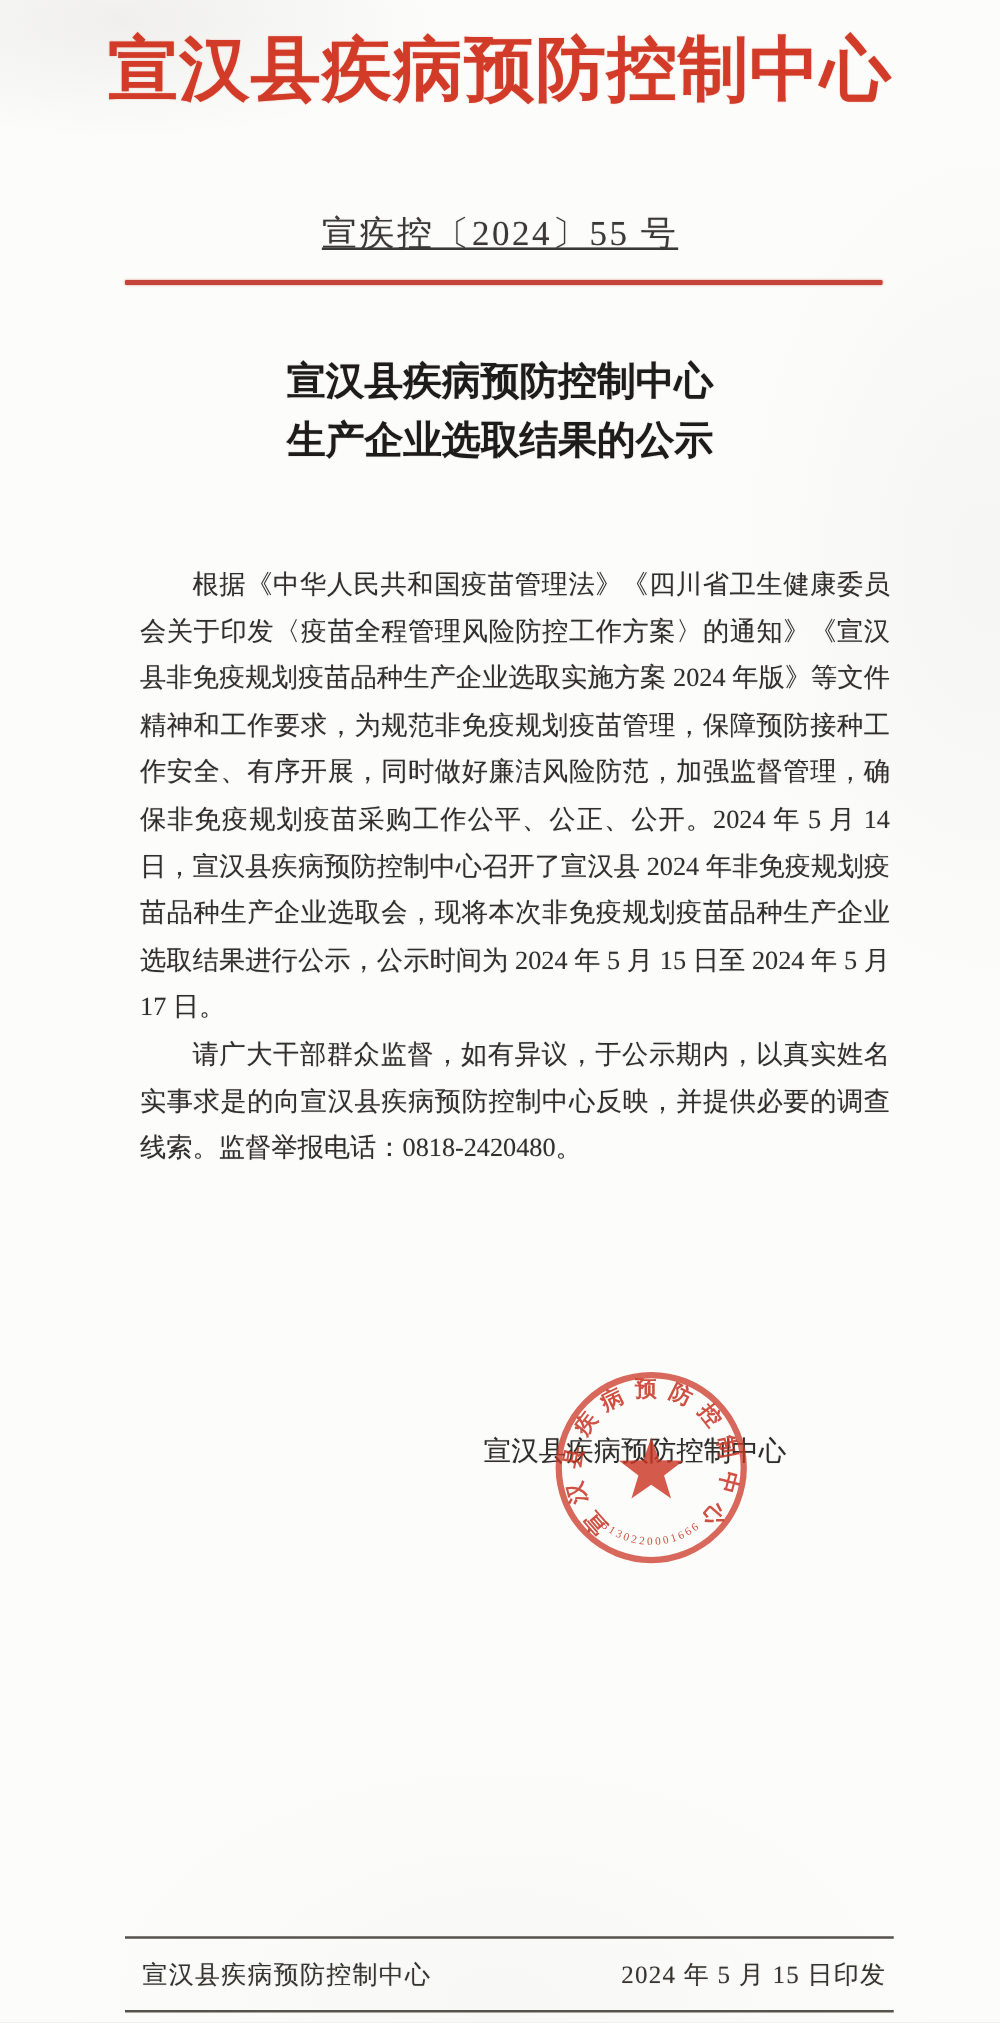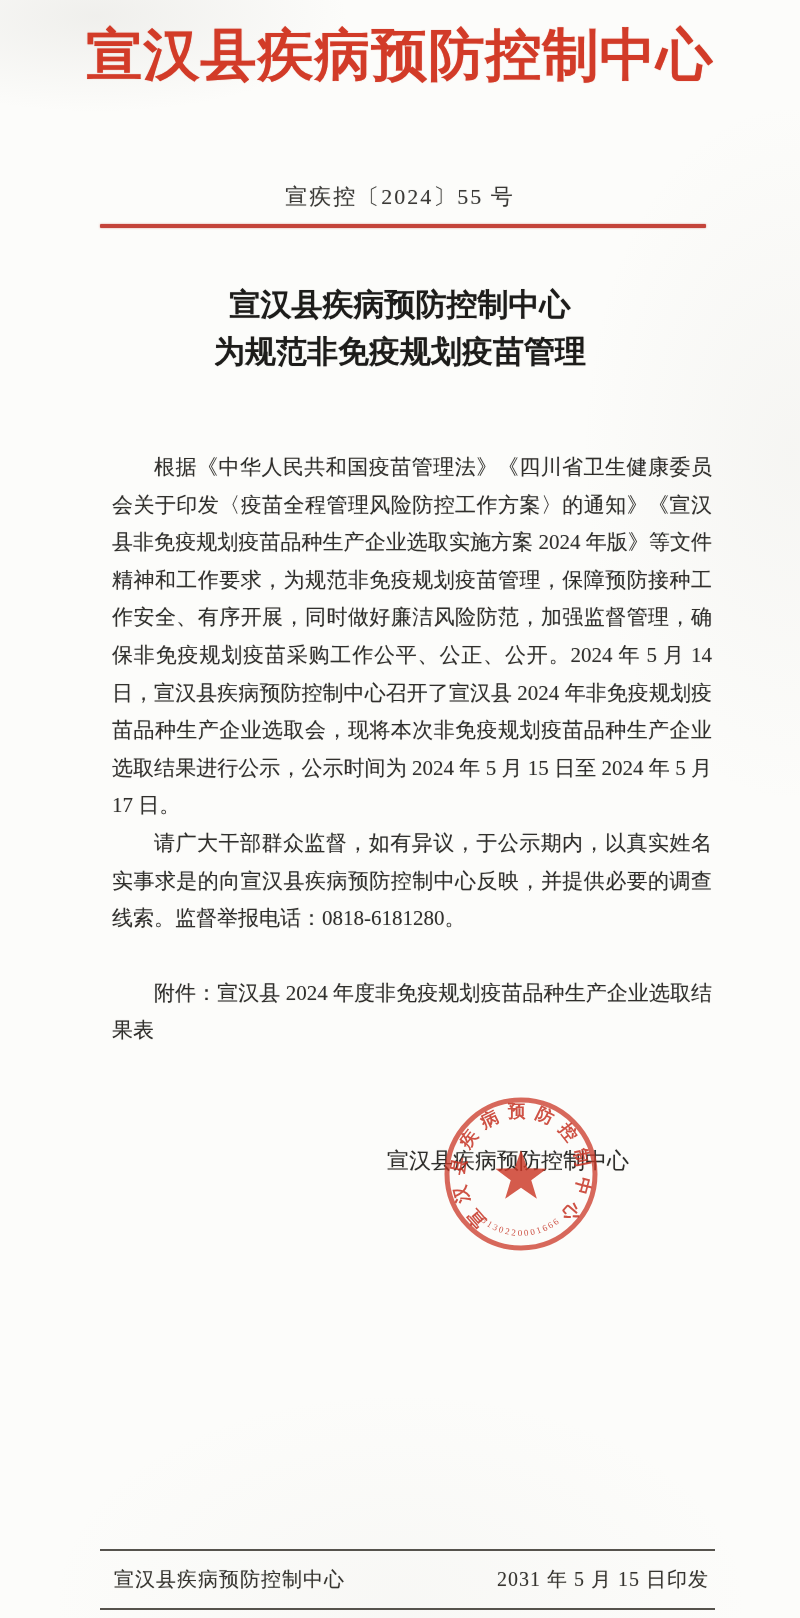--- a/index.html
+++ b/index.html
@@ -18,24 +18,25 @@
   }
   .header-title{
     position:absolute;top:18px;left:0;width:100%;
     text-align:center;
     font-size:56px;font-weight:bold;letter-spacing:1px;
     color:#d23b28;
     text-shadow:0 0 1px rgba(210,59,40,0.55);
     white-space:nowrap;
   }
   .doc-number{
-    position:absolute;top:182px;left:0;width:100%;
+    position:absolute;top:168px;left:0;width:100%;
     text-align:center;
-    font-size:22px;letter-spacing:2px;color:#3a3936;
+    font-size:28px;letter-spacing:2px;color:#3a3936;
     text-shadow:0 0 1px rgba(60,58,54,0.30);
+    text-decoration:underline;
   }
   .red-line{
     position:absolute;top:224px;left:100px;width:606px;height:4px;
     background:#c4443a;
     box-shadow:0 0 2px rgba(196,68,58,0.6);
     border-radius:1px;
   }
   .doc-title{
     position:absolute;top:281px;left:0;width:100%;
     text-align:center;
@@ -83,27 +84,26 @@
 <div class="page">
 
   <div class="header-title">宣汉县疾病预防控制中心</div>
 
   <div class="doc-number">宣疾控〔2024〕55 号</div>
 
   <div class="red-line"></div>
 
   <div class="doc-title">
     <div>宣汉县疾病预防控制中心</div>
-    <div>为规范非免疫规划疫苗管理</div>
+    <div>生产企业选取结果的公示</div>
   </div>
 
   <div class="body-text">
     <p>根据《中华人民共和国疫苗管理法》《四川省卫生健康委员会关于印发〈疫苗全程管理风险防控工作方案〉的通知》《宣汉县非免疫规划疫苗品种生产企业选取实施方案 2024 年版》等文件精神和工作要求，为规范非免疫规划疫苗管理，保障预防接种工作安全、有序开展，同时做好廉洁风险防范，加强监督管理，确保非免疫规划疫苗采购工作公平、公正、公开。2024 年 5 月 14 日，宣汉县疾病预防控制中心召开了宣汉县 2024 年非免疫规划疫苗品种生产企业选取会，现将本次非免疫规划疫苗品种生产企业选取结果进行公示，公示时间为 2024 年 5 月 15 日至 2024 年 5 月 17 日。</p>
-    <p>请广大干部群众监督，如有异议，于公示期内，以真实姓名实事求是的向宣汉县疾病预防控制中心反映，并提供必要的调查线索。监督举报电话：0818-6181280。</p>
-    <p class="attachment">附件：宣汉县 2024 年度非免疫规划疫苗品种生产企业选取结果表</p>
+    <p>请广大干部群众监督，如有异议，于公示期内，以真实姓名实事求是的向宣汉县疾病预防控制中心反映，并提供必要的调查线索。监督举报电话：0818-2420480。</p>
   </div>
 
   <div class="signature">
     <div>宣汉县疾病预防控制中心</div>
   </div>
 
   <svg class="seal" viewBox="0 0 176 176" xmlns="http://www.w3.org/2000/svg">
     <defs>
       <path id="sealArc" d="M 59.5 137.4 A 57 57 0 1 1 116.5 137.4" fill="none"></path>
       <path id="sealNum" d="M 34.3 119 A 62 62 0 0 0 141.7 119" fill="none"></path>
@@ -113,16 +113,16 @@
     <text font-size="17.5" font-weight="bold" letter-spacing="8.5" fill="rgba(198,50,35,0.85)" font-family="Liberation Serif, serif">
       <textPath href="#sealArc" startOffset="50%" text-anchor="middle">宣汉县疾病预防控制中心</textPath>
     </text>
     <text font-size="9" letter-spacing="2.2" fill="rgba(198,50,35,0.85)" font-family="Liberation Serif, serif">
       <textPath href="#sealNum" startOffset="50%" text-anchor="middle">5130220001666</textPath>
     </text>
   </svg>
 
   <div class="footer">
     <span class="left">宣汉县疾病预防控制中心</span>
-    <span class="right">2031 年 5 月 15 日印发</span>
+    <span class="right">2024 年 5 月 15 日印发</span>
   </div>
 
 </div>
 
 </body></html>

